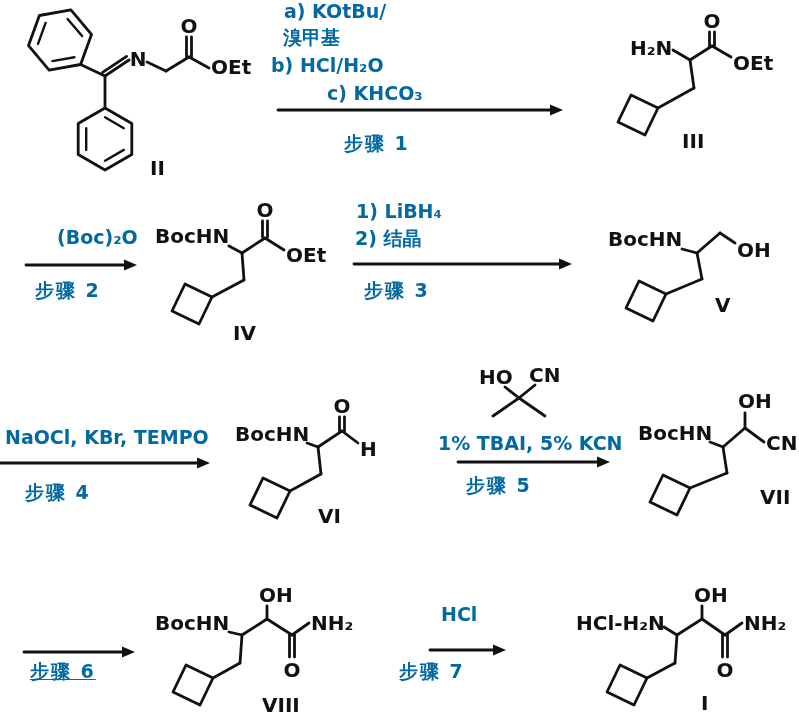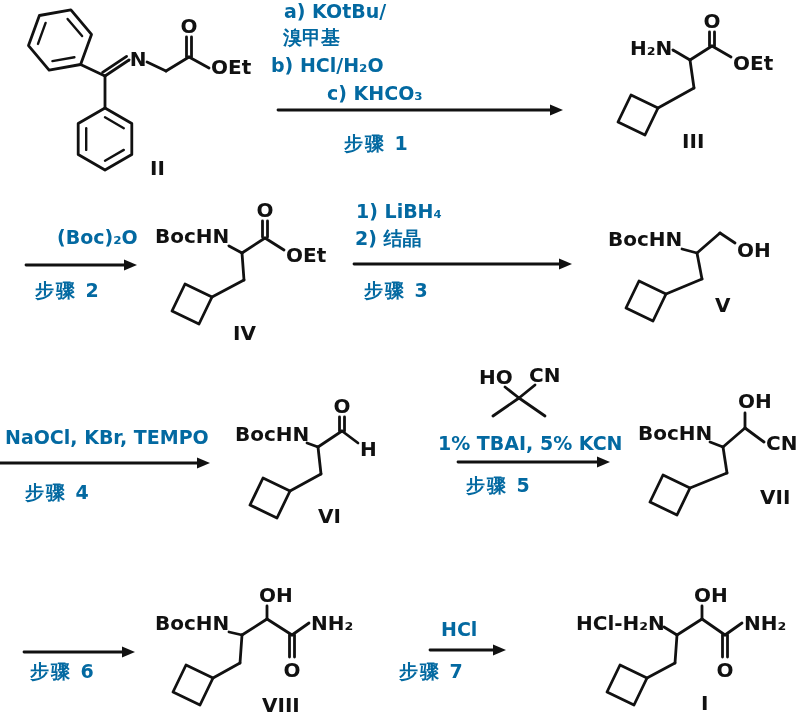--- a/index.html
+++ b/index.html
@@ -182,21 +182,21 @@
     <text class="atom" x="8" y="80">BocHN</text>
     <text class="atom" x="108" y="48">OH</text>
     <text class="atom" x="136" y="90">CN</text>
     <text class="cmpd" x="130" y="144">VII</text>
   </svg>
 
   <svg style="left:22px;top:644px;" width="114" height="16" viewBox="0 0 114 16">
     <line class="aline" x1="2" y1="8" x2="100" y2="8"></line>
     <polygon class="ahead" points="100,2.5 113,8 100,13.5"></polygon>
   </svg>
-  <div class="txt steplabel" style="left:30px;top:659px;">步骤 6</div>
+  <div class="txt steplabel" style="left:30px;top:659px;text-decoration:underline;">步骤 6</div>
 
   <svg style="left:150px;top:560px;" width="245" height="154" viewBox="0 0 245 154">
     <g>
       <line class="bond" x1="79" y1="72" x2="92" y2="75"></line>
       <line class="bond" x1="92" y1="75" x2="117" y2="59"></line>
       <line class="bond" x1="117" y1="59" x2="117" y2="46"></line>
       <line class="bond" x1="117" y1="59" x2="142" y2="75"></line>
       <line class="bond" x1="139.5" y1="75" x2="139.5" y2="97"></line>
       <line class="bond" x1="144.5" y1="75" x2="144.5" y2="97"></line>
       <line class="bond" x1="142" y1="75" x2="159" y2="63"></line>
@@ -204,21 +204,21 @@
       <line class="bond" x1="90" y1="103" x2="63" y2="118"></line>
       <polygon class="ring" points="63,118 50,145 23,132 36,105"></polygon>
     </g>
     <text class="atom" x="5" y="70">BocHN</text>
     <text class="atom" x="109" y="42">OH</text>
     <text class="atom" x="142" y="117" text-anchor="middle">O</text>
     <text class="atom" x="161" y="70">NH₂</text>
     <text class="cmpd" x="112" y="152">VIII</text>
   </svg>
 
-  <div class="txt reagent" style="left:441px;top:618px;text-align:center;">HCl</div>
+  <div class="txt reagent" style="left:441px;top:603px;text-align:center;">HCl</div>
   <svg style="left:428px;top:642px;" width="80" height="16" viewBox="0 0 80 16">
     <line class="aline" x1="2" y1="8" x2="65" y2="8"></line>
     <polygon class="ahead" points="65,2.5 78,8 65,13.5"></polygon>
   </svg>
   <div class="txt steplabel" style="left:399px;top:659px;">步骤 7</div>
 
   <svg style="left:560px;top:560px;" width="239" height="154" viewBox="0 0 239 154">
     <g>
       <line class="bond" x1="104" y1="67" x2="117" y2="75"></line>
       <line class="bond" x1="117" y1="75" x2="142" y2="59"></line>

